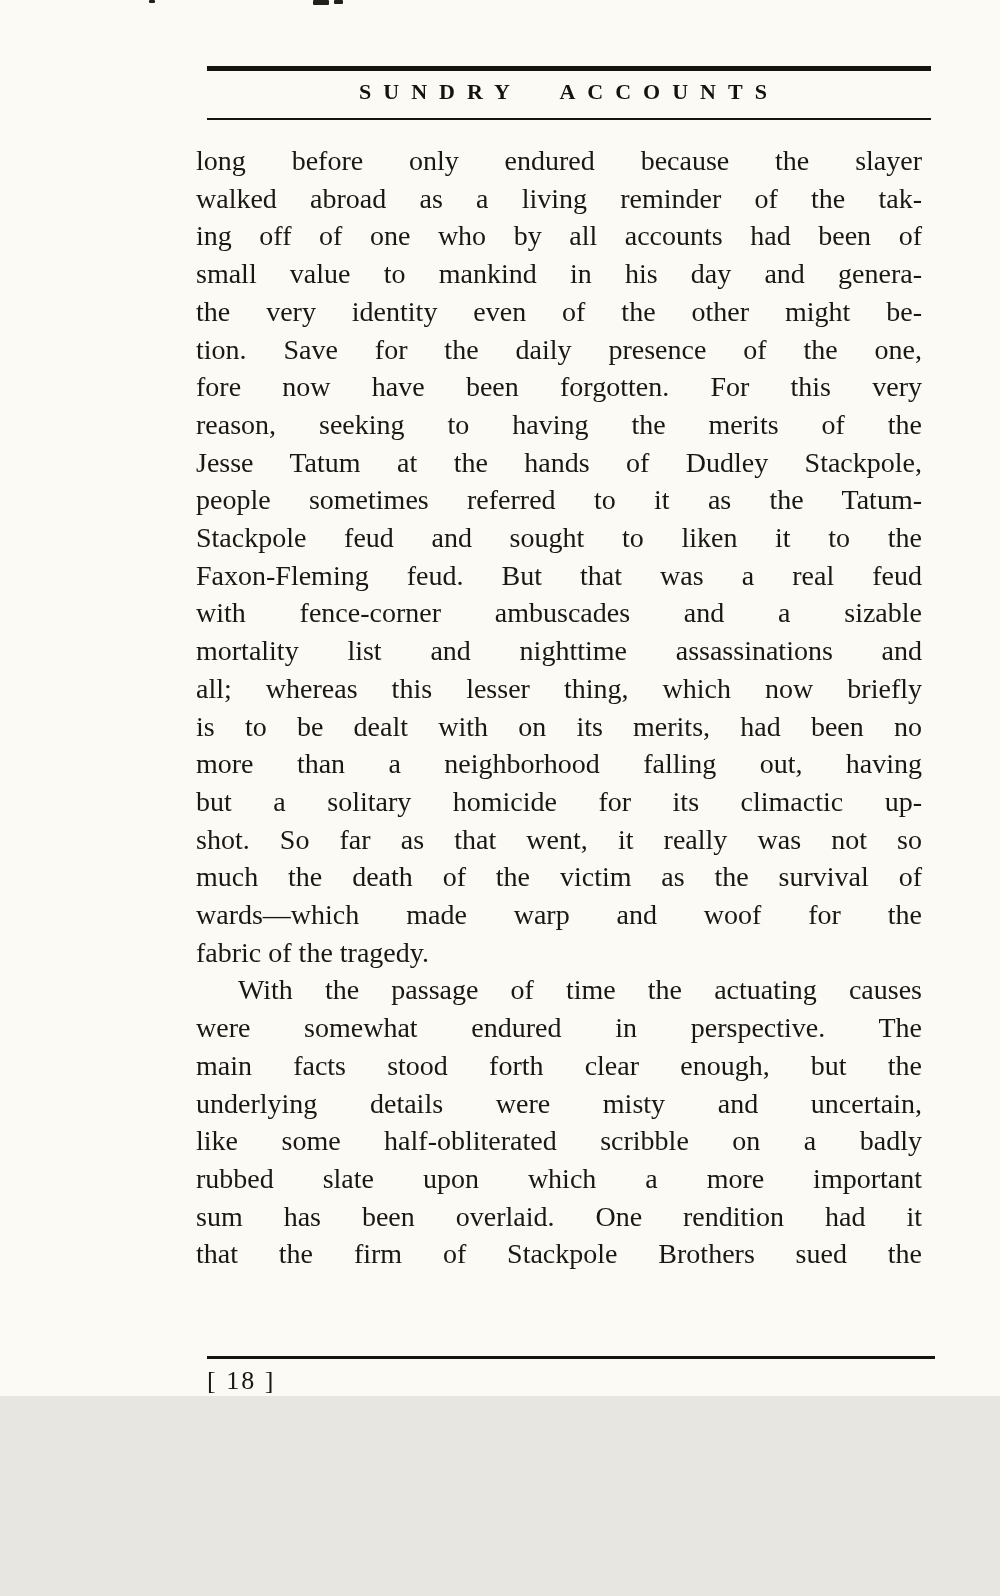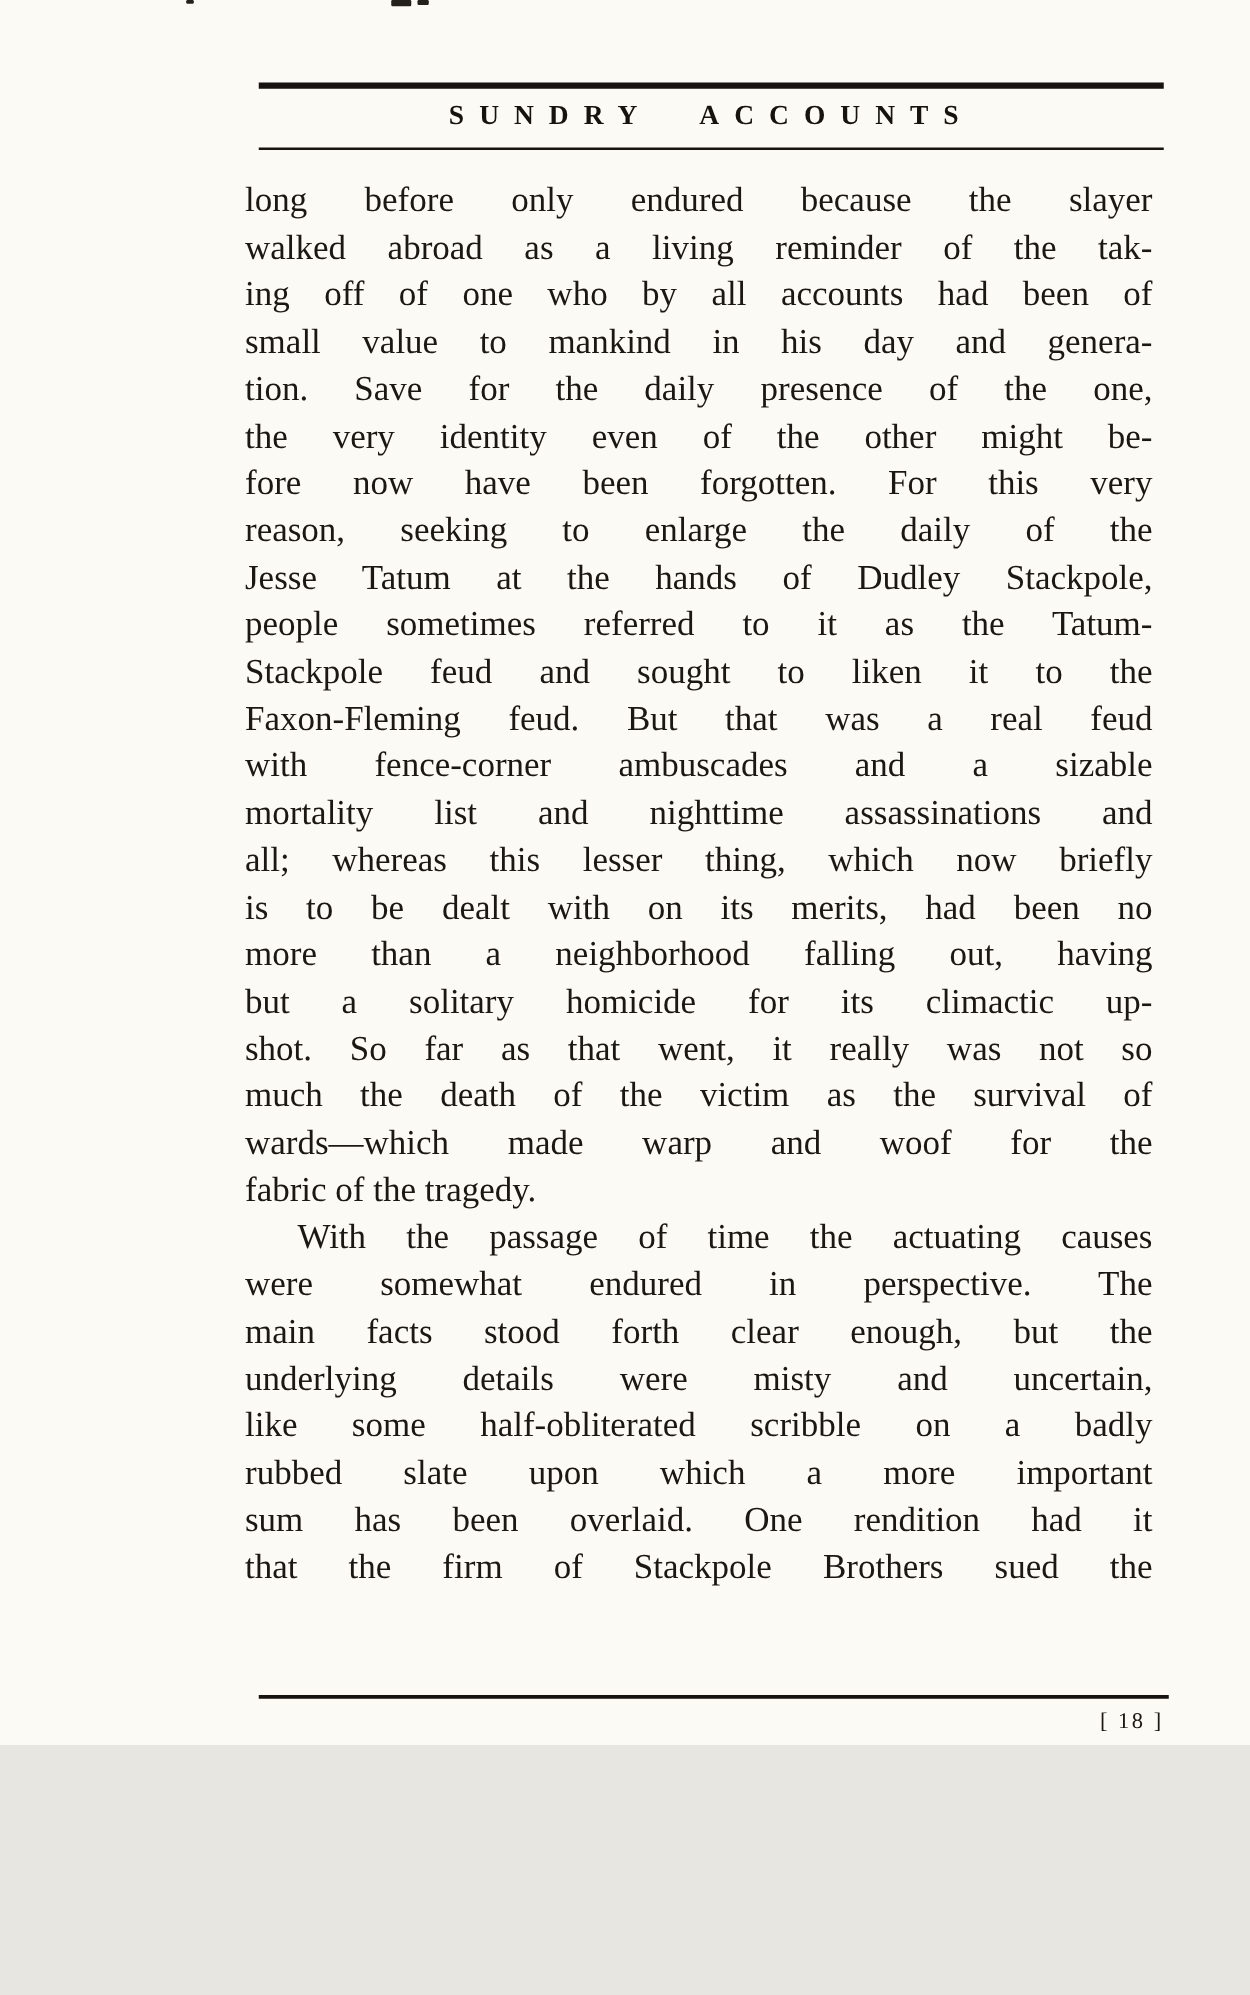--- a/index.html
+++ b/index.html
@@ -55,22 +55,22 @@
   }
   .line.endline {
     text-align-last: left;
   }
   .line.indent {
     text-indent: 42px;
   }
   .page-number {
     position: absolute;
     left: 207px; top: 1366px; width: 724px;
-    text-align: right;
-    font-size: 18px;
+    text-align: left;
+    font-size: 26px;
     font-weight: 500;
     letter-spacing: 2px;
   }
   .artifact {
     position: absolute;
     background: #23201b;
     border-radius: 1px;
   }
   .artifact-1 { left: 313px; top: 0; width: 16px; height: 5px; }
   .artifact-2 { left: 334px; top: 0; width: 9px; height: 4px; }
@@ -88,24 +88,24 @@
 
   <div class="running-header">SUNDRY ACCOUNTS</div>
 
   <div class="rule rule-under-header"></div>
 
   <div class="body-text">
       <div class="line">long before only endured because the slayer</div>
       <div class="line">walked abroad as a living reminder of the tak-</div>
       <div class="line">ing off of one who by all accounts had been of</div>
       <div class="line">small value to mankind in his day and genera-</div>
+      <div class="line">the very identity even of the other might be-</div>
       <div class="line">tion. Save for the daily presence of the one,</div>
-      <div class="line">the very identity even of the other might be-</div>
       <div class="line">fore now have been forgotten. For this very</div>
-      <div class="line">reason, seeking to enlarge the daily of the</div>
+      <div class="line">reason, seeking to having the merits of the</div>
       <div class="line">Jesse Tatum at the hands of Dudley Stackpole,</div>
       <div class="line">people sometimes referred to it as the Tatum-</div>
       <div class="line">Stackpole feud and sought to liken it to the</div>
       <div class="line">Faxon-Fleming feud. But that was a real feud</div>
       <div class="line">with fence-corner ambuscades and a sizable</div>
       <div class="line">mortality list and nighttime assassinations and</div>
       <div class="line">all; whereas this lesser thing, which now briefly</div>
       <div class="line">is to be dealt with on its merits, had been no</div>
       <div class="line">more than a neighborhood falling out, having</div>
       <div class="line">but a solitary homicide for its climactic up-</div>

